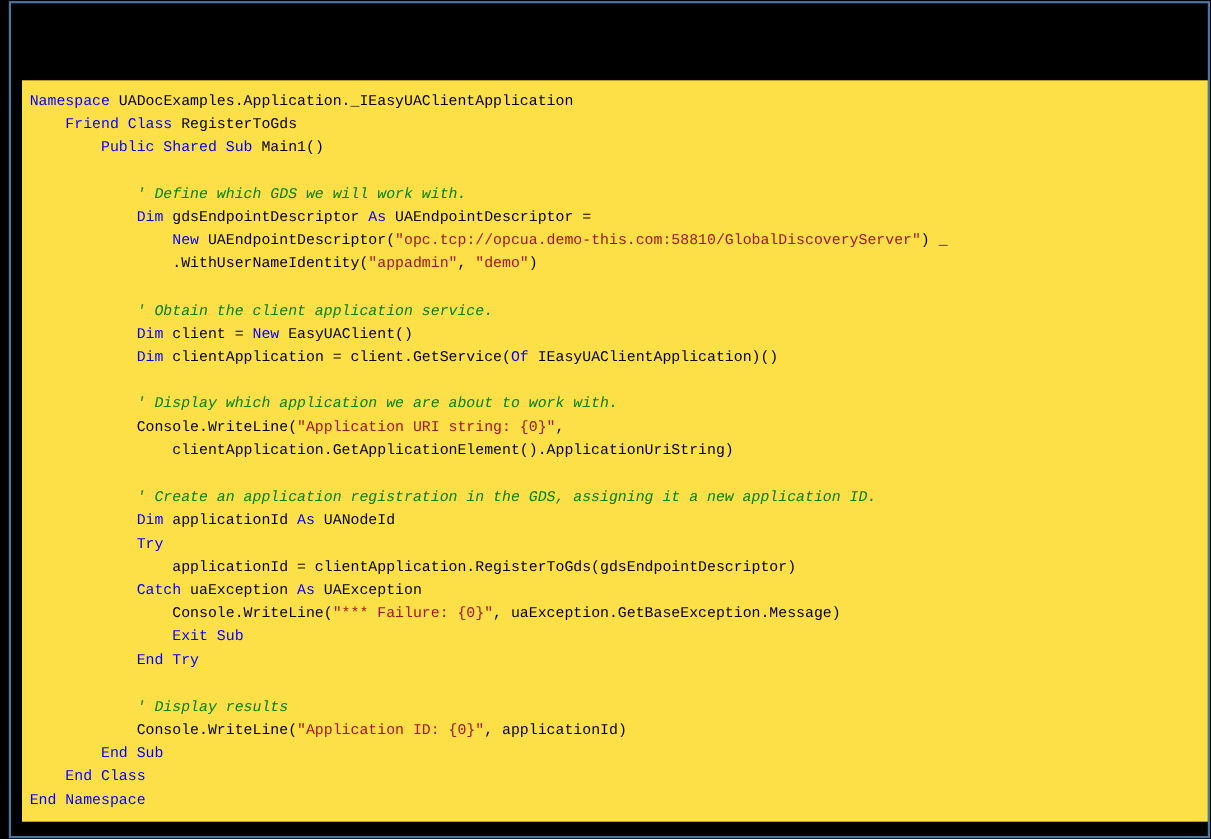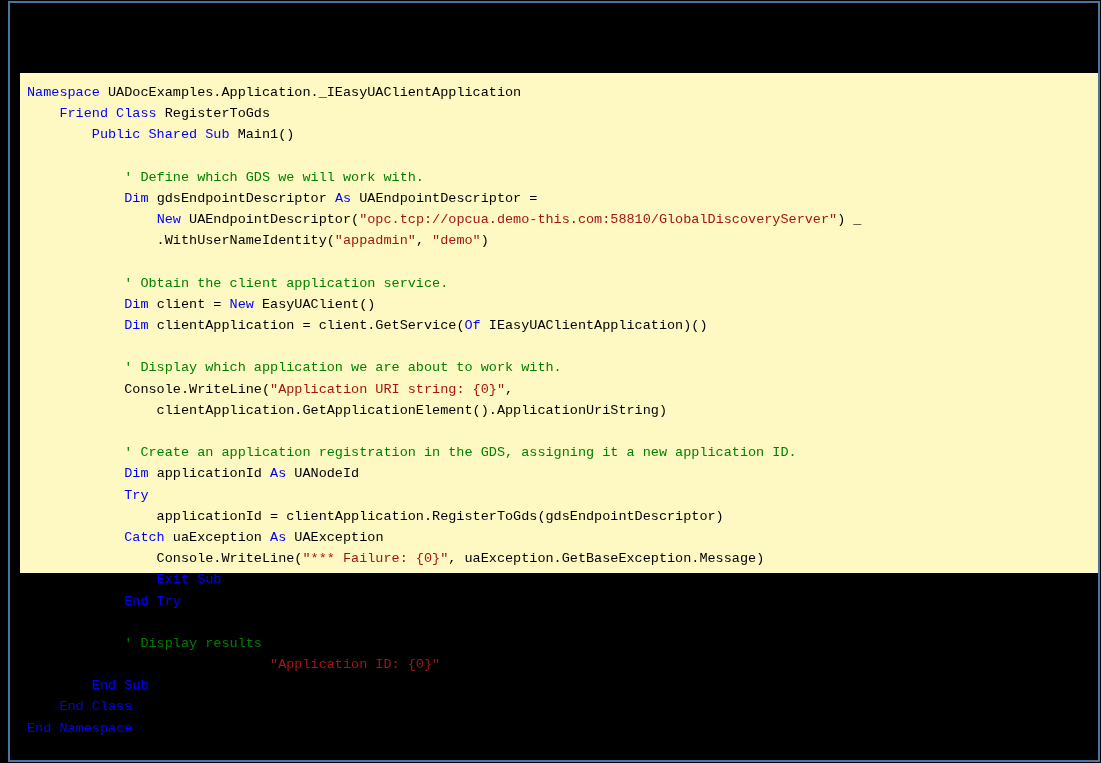--- a/index.html
+++ b/index.html
@@ -20,40 +20,40 @@
       width: 1088px;
       height: 757px;
       border: 2px solid #4a76a0;
       background: #000000;
     }
     .code-panel {
       position: absolute;
       left: 20px;
       top: 73px;
       width: 1078px;
-      height: 500px;
-      background: #fef9c3;
+      height: 674px;
+      background: #fde047;
     }
     .code {
       position: absolute;
       left: 7px;
       top: 9px;
       margin: 0;
       font-family: "Liberation Mono", "DejaVu Sans Mono", monospace;
       font-size: 13.5px;
       line-height: 21.2px;
       color: #000000;
       white-space: pre;
     }
     .line {
       display: block;
       height: 21.2px;
     }
     .kw { color: #0000ff; }
-    .cm { color: #008000; }
+    .cm { color: #008000; font-style: italic; }
     .st { color: #a31515; }
     .tx { color: #000000; }
   </style>
 </head>
 <body>
 
 <div class="frame"></div>
 
 <div class="code-panel">
   <div class="code" id="code"><span class="line"><span class="kw">Namespace</span><span class="tx"> UADocExamples.Application._IEasyUAClientApplication</span></span><span class="line"><span class="tx">    </span><span class="kw">Friend Class</span><span class="tx"> RegisterToGds</span></span><span class="line"><span class="tx">        </span><span class="kw">Public Shared Sub</span><span class="tx"> Main1()</span></span><span class="line"></span><span class="line"><span class="tx">            </span><span class="cm">' Define which GDS we will work with.</span></span><span class="line"><span class="tx">            </span><span class="kw">Dim</span><span class="tx"> gdsEndpointDescriptor </span><span class="kw">As</span><span class="tx"> UAEndpointDescriptor =</span></span><span class="line"><span class="tx">                </span><span class="kw">New</span><span class="tx"> UAEndpointDescriptor(</span><span class="st">"opc.tcp://opcua.demo-this.com:58810/GlobalDiscoveryServer"</span><span class="tx">) _</span></span><span class="line"><span class="tx">                .WithUserNameIdentity(</span><span class="st">"appadmin"</span><span class="tx">, </span><span class="st">"demo"</span><span class="tx">)</span></span><span class="line"></span><span class="line"><span class="tx">            </span><span class="cm">' Obtain the client application service.</span></span><span class="line"><span class="tx">            </span><span class="kw">Dim</span><span class="tx"> client = </span><span class="kw">New</span><span class="tx"> EasyUAClient()</span></span><span class="line"><span class="tx">            </span><span class="kw">Dim</span><span class="tx"> clientApplication = client.GetService(</span><span class="kw">Of</span><span class="tx"> IEasyUAClientApplication)()</span></span><span class="line"></span><span class="line"><span class="tx">            </span><span class="cm">' Display which application we are about to work with.</span></span><span class="line"><span class="tx">            Console.WriteLine(</span><span class="st">"Application URI string: {0}"</span><span class="tx">,</span></span><span class="line"><span class="tx">                clientApplication.GetApplicationElement().ApplicationUriString)</span></span><span class="line"></span><span class="line"><span class="tx">            </span><span class="cm">' Create an application registration in the GDS, assigning it a new application ID.</span></span><span class="line"><span class="tx">            </span><span class="kw">Dim</span><span class="tx"> applicationId </span><span class="kw">As</span><span class="tx"> UANodeId</span></span><span class="line"><span class="tx">            </span><span class="kw">Try</span></span><span class="line"><span class="tx">                applicationId = clientApplication.RegisterToGds(gdsEndpointDescriptor)</span></span><span class="line"><span class="tx">            </span><span class="kw">Catch</span><span class="tx"> uaException </span><span class="kw">As</span><span class="tx"> UAException</span></span><span class="line"><span class="tx">                Console.WriteLine(</span><span class="st">"*** Failure: {0}"</span><span class="tx">, uaException.GetBaseException.Message)</span></span><span class="line"><span class="tx">                </span><span class="kw">Exit Sub</span></span><span class="line"><span class="tx">            </span><span class="kw">End Try</span></span><span class="line"></span><span class="line"><span class="tx">            </span><span class="cm">' Display results</span></span><span class="line"><span class="tx">            Console.WriteLine(</span><span class="st">"Application ID: {0}"</span><span class="tx">, applicationId)</span></span><span class="line"><span class="tx">        </span><span class="kw">End Sub</span></span><span class="line"><span class="tx">    </span><span class="kw">End Class</span></span><span class="line"><span class="kw">End Namespace</span></span></div>

